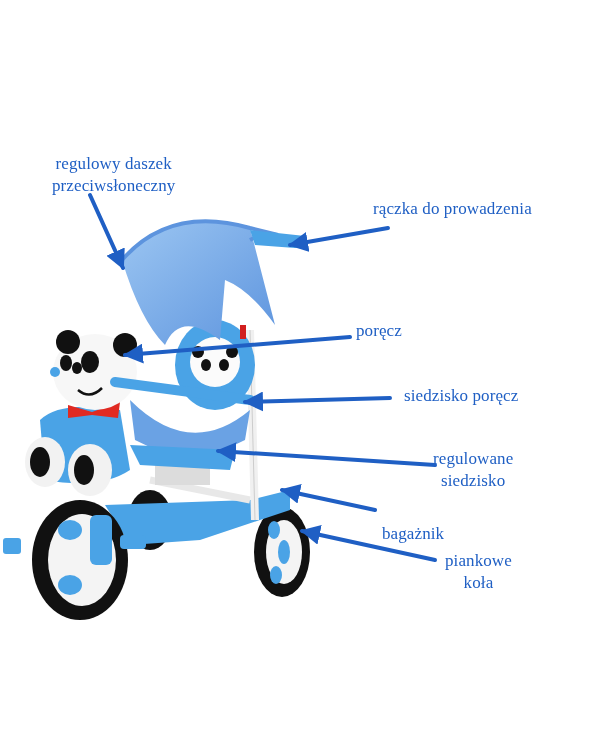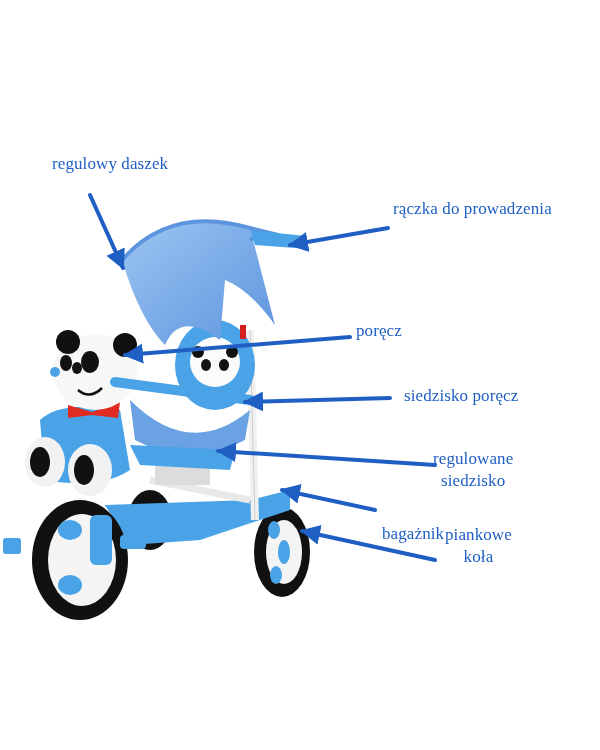--- a/index.html
+++ b/index.html
@@ -91,39 +91,40 @@
     <line x1="350" y1="337" x2="125" y2="355" marker-end="url(#ah)"></line>
     <line x1="390" y1="398" x2="245" y2="402" marker-end="url(#ah)"></line>
     <line x1="435" y1="465" x2="218" y2="451" marker-end="url(#ah)"></line>
     <line x1="375" y1="510" x2="282" y2="490" marker-end="url(#ah)"></line>
     <line x1="435" y1="560" x2="302" y2="531" marker-end="url(#ah)"></line>
   </g>
 </svg>
 
 <div class="label" style="left:52px; top:153px;">
   <span class="line">regulowy daszek</span>
+  <span class="line">przeciwsłoneczny</span>
 </div>
 
-<div class="label" style="left:393px; top:198px;">
+<div class="label" style="left:373px; top:198px;">
   <span class="line">rączka do prowadzenia</span>
 </div>
 
 <div class="label" style="left:356px; top:320px;">
   <span class="line">poręcz</span>
 </div>
 
 <div class="label" style="left:404px; top:385px;">
   <span class="line">siedzisko poręcz</span>
 </div>
 
 <div class="label" style="left:433px; top:448px;">
   <span class="line">regulowane</span>
   <span class="line">siedzisko</span>
 </div>
 
 <div class="label" style="left:382px; top:523px;">
   <span class="line">bagażnik</span>
 </div>
 
-<div class="label" style="left:445px; top:524px;">
+<div class="label" style="left:445px; top:550px;">
   <span class="line">piankowe</span>
   <span class="line">koła</span>
 </div>
 
 </body></html>

